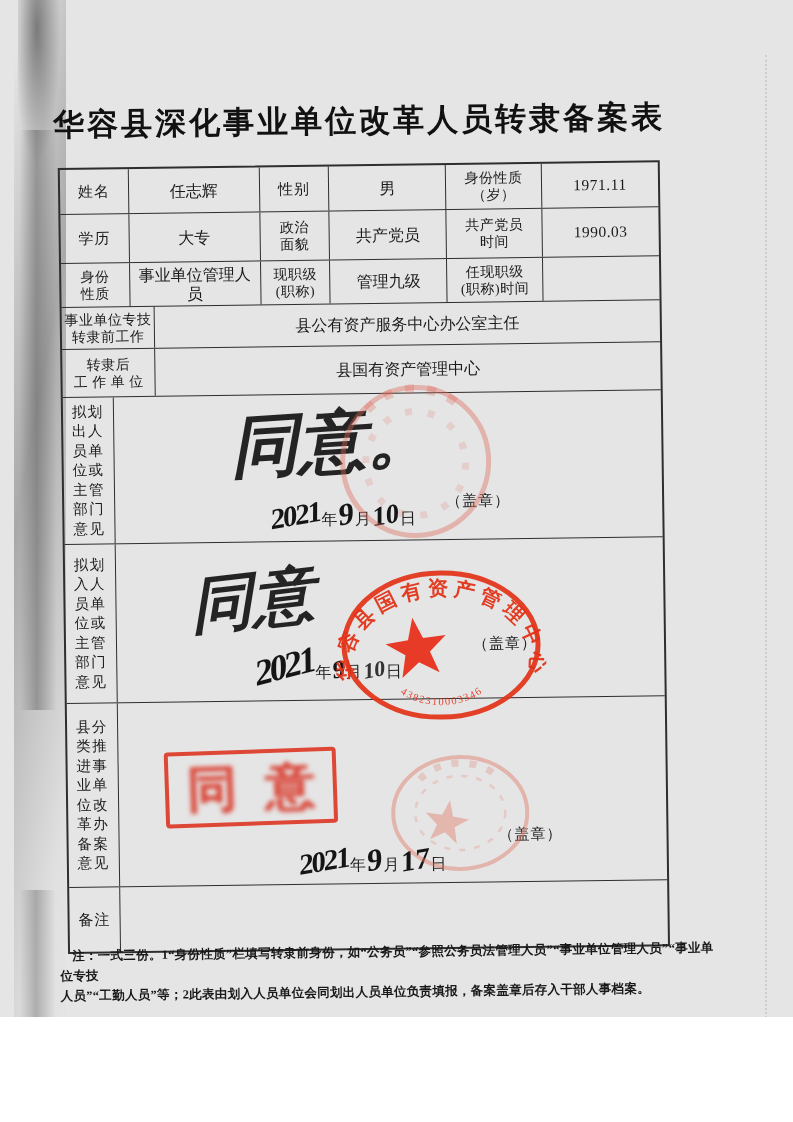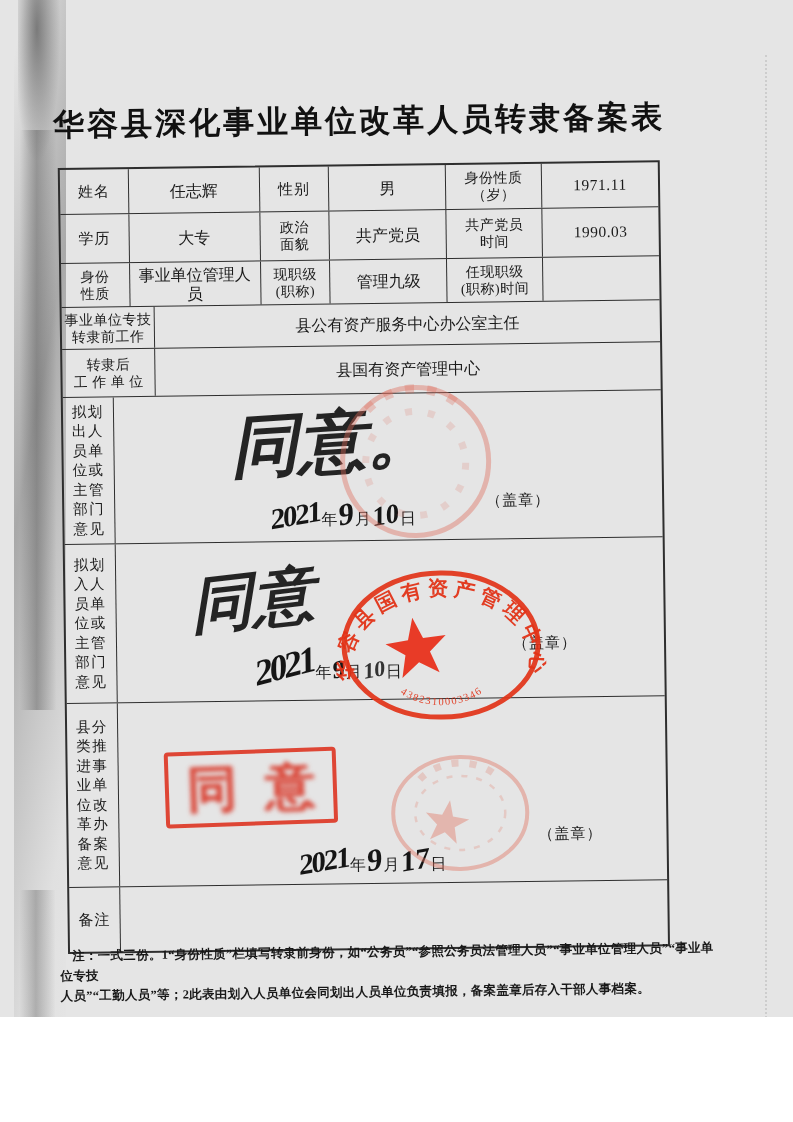--- a/index.html
+++ b/index.html
@@ -55,21 +55,21 @@
     line-height:20px;color:#181818;letter-spacing:.3px;}
   .footnote div:first-child{text-indent:12px;}
 
   
   .hand{position:absolute;font-family:"Liberation Serif","DejaVu Serif",serif;color:#141414;}
   .hw-big{font-size:68px;font-weight:600;transform:rotate(-3deg) skewX(-14deg);opacity:.92;}
   .date-line{position:absolute;display:flex;align-items:baseline;}
   .hand-num{font-weight:700;transform:rotate(-9deg) skewX(-10deg);color:#151515;
     font-family:"Liberation Serif","DejaVu Serif",serif;}
   .date-unit{font-size:16px;color:#1d1d1d;padding:0 1px;}
-  .seal-hint{position:absolute;font-size:15px;color:#222;letter-spacing:1px;margin-left:40px;}
+  .seal-hint{position:absolute;font-size:15px;color:#222;letter-spacing:1px;}
 
   
   .stamp{position:absolute;pointer-events:none;}
   .rect-stamp{position:absolute;left:167px;top:752px;width:172px;height:76px;box-sizing:border-box;
     border:4px solid rgba(221,42,22,.85);border-radius:4px;transform:rotate(-1.2deg);
     display:flex;align-items:center;justify-content:center;}
   .rect-stamp span{font-size:50px;font-weight:bold;letter-spacing:28px;margin-right:-28px;
     color:rgba(217,48,32,.78);filter:blur(2px);
     text-shadow:2px 1px 0 rgba(217,48,32,.25), -1px 2px 0 rgba(217,48,32,.18);}
 </style>

